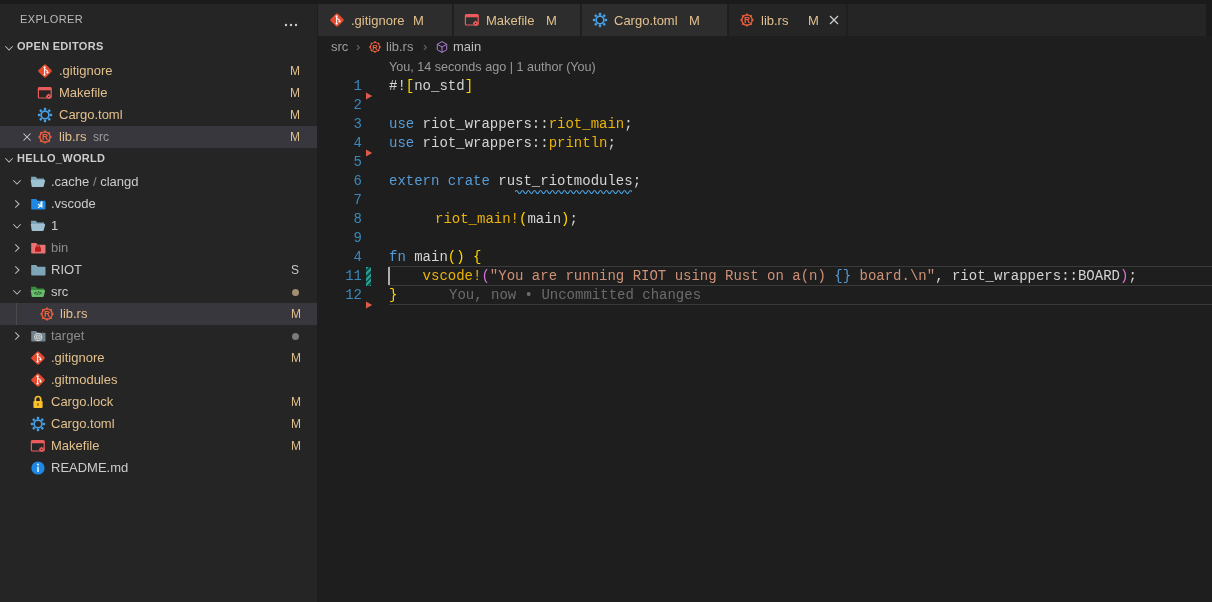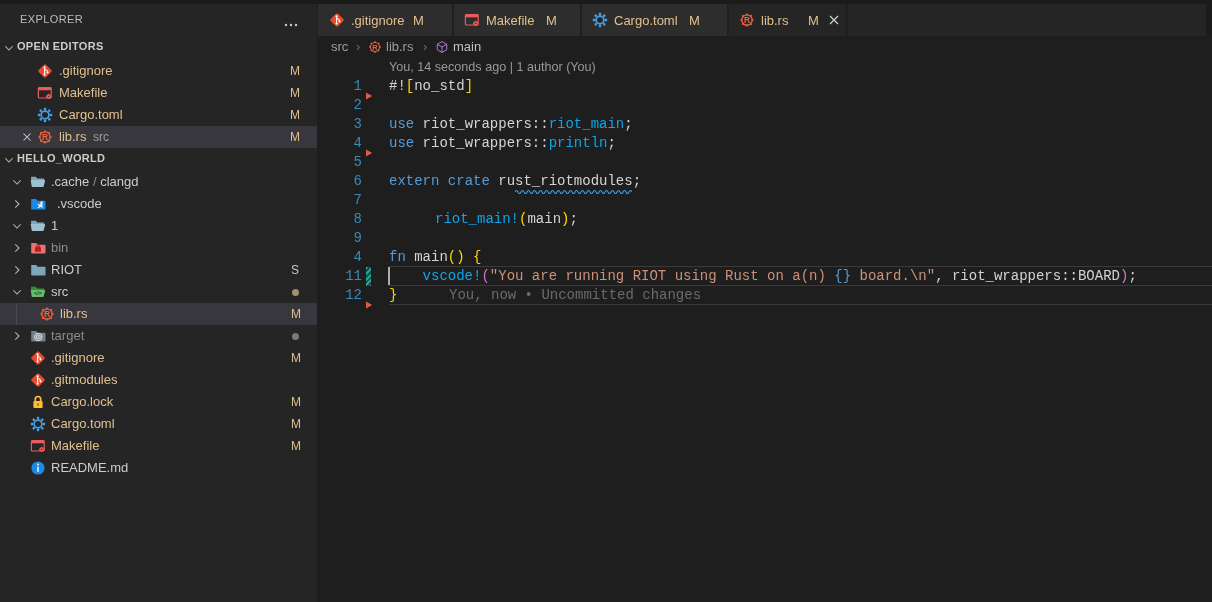--- a/index.html
+++ b/index.html
@@ -22,21 +22,21 @@
 .tab .ticon{position:absolute;top:8px;width:16px;height:16px;}
 .tab .tlbl{position:absolute;top:9px;font-size:13px;color:#e2c08d;white-space:pre;}
 .tab .tm{position:absolute;top:9px;font-size:13px;color:#e2c08d;}
 #topstrip{position:absolute;left:0;top:0;width:1212px;height:4px;background:#1b1b1b;}
 #breadcrumbs{position:absolute;left:318px;top:36px;width:894px;height:22px;background:#1e1e1e;color:#9d9d9d;font-size:13px;}
 #breadcrumbs span{position:absolute;top:3px;white-space:pre;}
 #code{position:absolute;left:318px;top:58px;width:894px;height:544px;background:#1e1e1e;font-family:"Liberation Mono",monospace;font-size:14px;}
 .ln{position:absolute;width:44px;text-align:right;color:#3a89ba;line-height:19px;left:0;}
 .cl{position:absolute;left:71px;line-height:19px;white-space:pre;color:#d4d4d4;}
 .kw{color:#569cd6;}
-.mg{color:#0ea5e9;}
+.mg{color:#eab308;}
 .gold{color:#ffd700;}
 .pnk{color:#da70d6;}
 .str{color:#ce9178;}
 .esc{color:#cf9678;}
 .hline{position:absolute;height:1px;background:#3a3a3a;}
 #codelens{position:absolute;left:71px;top:2px;font-family:"Liberation Sans",sans-serif;font-size:12.6px;color:#999999;}
 .ghost{color:#6b6b6b;}
 </style></head>
 <body>
 <div id="sidebar">
@@ -141,21 +141,21 @@
       <span class="lbl " style="left:51px;">.cache<span style="color:#8c8c8c;"> / </span>clangd</span>
     </div>
 <div class="row" style="top:193px;">
       <svg class="chev" style="left:10px;top:4px;" viewBox="0 0 16 16">
         <path d="M6 3.8l4.3 4.2L6 12.2" fill="none" stroke="#b8b8b8" stroke-width="1.2"></path>
       </svg>
       <svg class="icon16" style="left:30px;top:3px;" viewBox="0 0 16 16">
         <path d="M1.2 3h5l1.4 1.8h7.2c.4 0 .7.3.7.7v7.3c0 .4-.3.7-.7.7H1.9c-.4 0-.7-.3-.7-.7V3z" fill="#1e88e5"></path>
         <path d="M10.6 6.4l2.3-1.1v7.4l-2.3-1.1-1.9 1.5-1.2-.6 1.9-1.9-1.9-1.9 1.2-.6 1.9 1.5z" fill="#eaf4fb" transform="translate(0.6 0.2) scale(0.92)"></path>
       </svg>
-      <span class="lbl " style="left:57px;">.vscode</span>
+      <span class="lbl " style="left:51px;">.vscode</span>
     </div>
 <div class="row" style="top:215px;">
       <svg class="chev" style="left:10px;top:4px;" viewBox="0 0 16 16">
         <path d="M3.8 6l4.2 4.3L12.2 6" fill="none" stroke="#b8b8b8" stroke-width="1.2"></path>
       </svg>
       <svg class="icon16" style="left:30px;top:3px;" viewBox="0 0 16 16">
         <path d="M1.1 2.7h4.7l1.3 1.7h6.5c.3 0 .6.3.6.6v1.2H1.1z" fill="#7da6b8"></path>
         <path d="M.7 6.1h13.8c.4 0 .7.4.6.8l-1.5 5.7c-.1.3-.3.5-.7.5H2.3c-.3 0-.6-.2-.6-.5L.7 6.1z" fill="#9ec1d1"></path>
       </svg>
       <span class="lbl " style="left:51px;">1</span>

